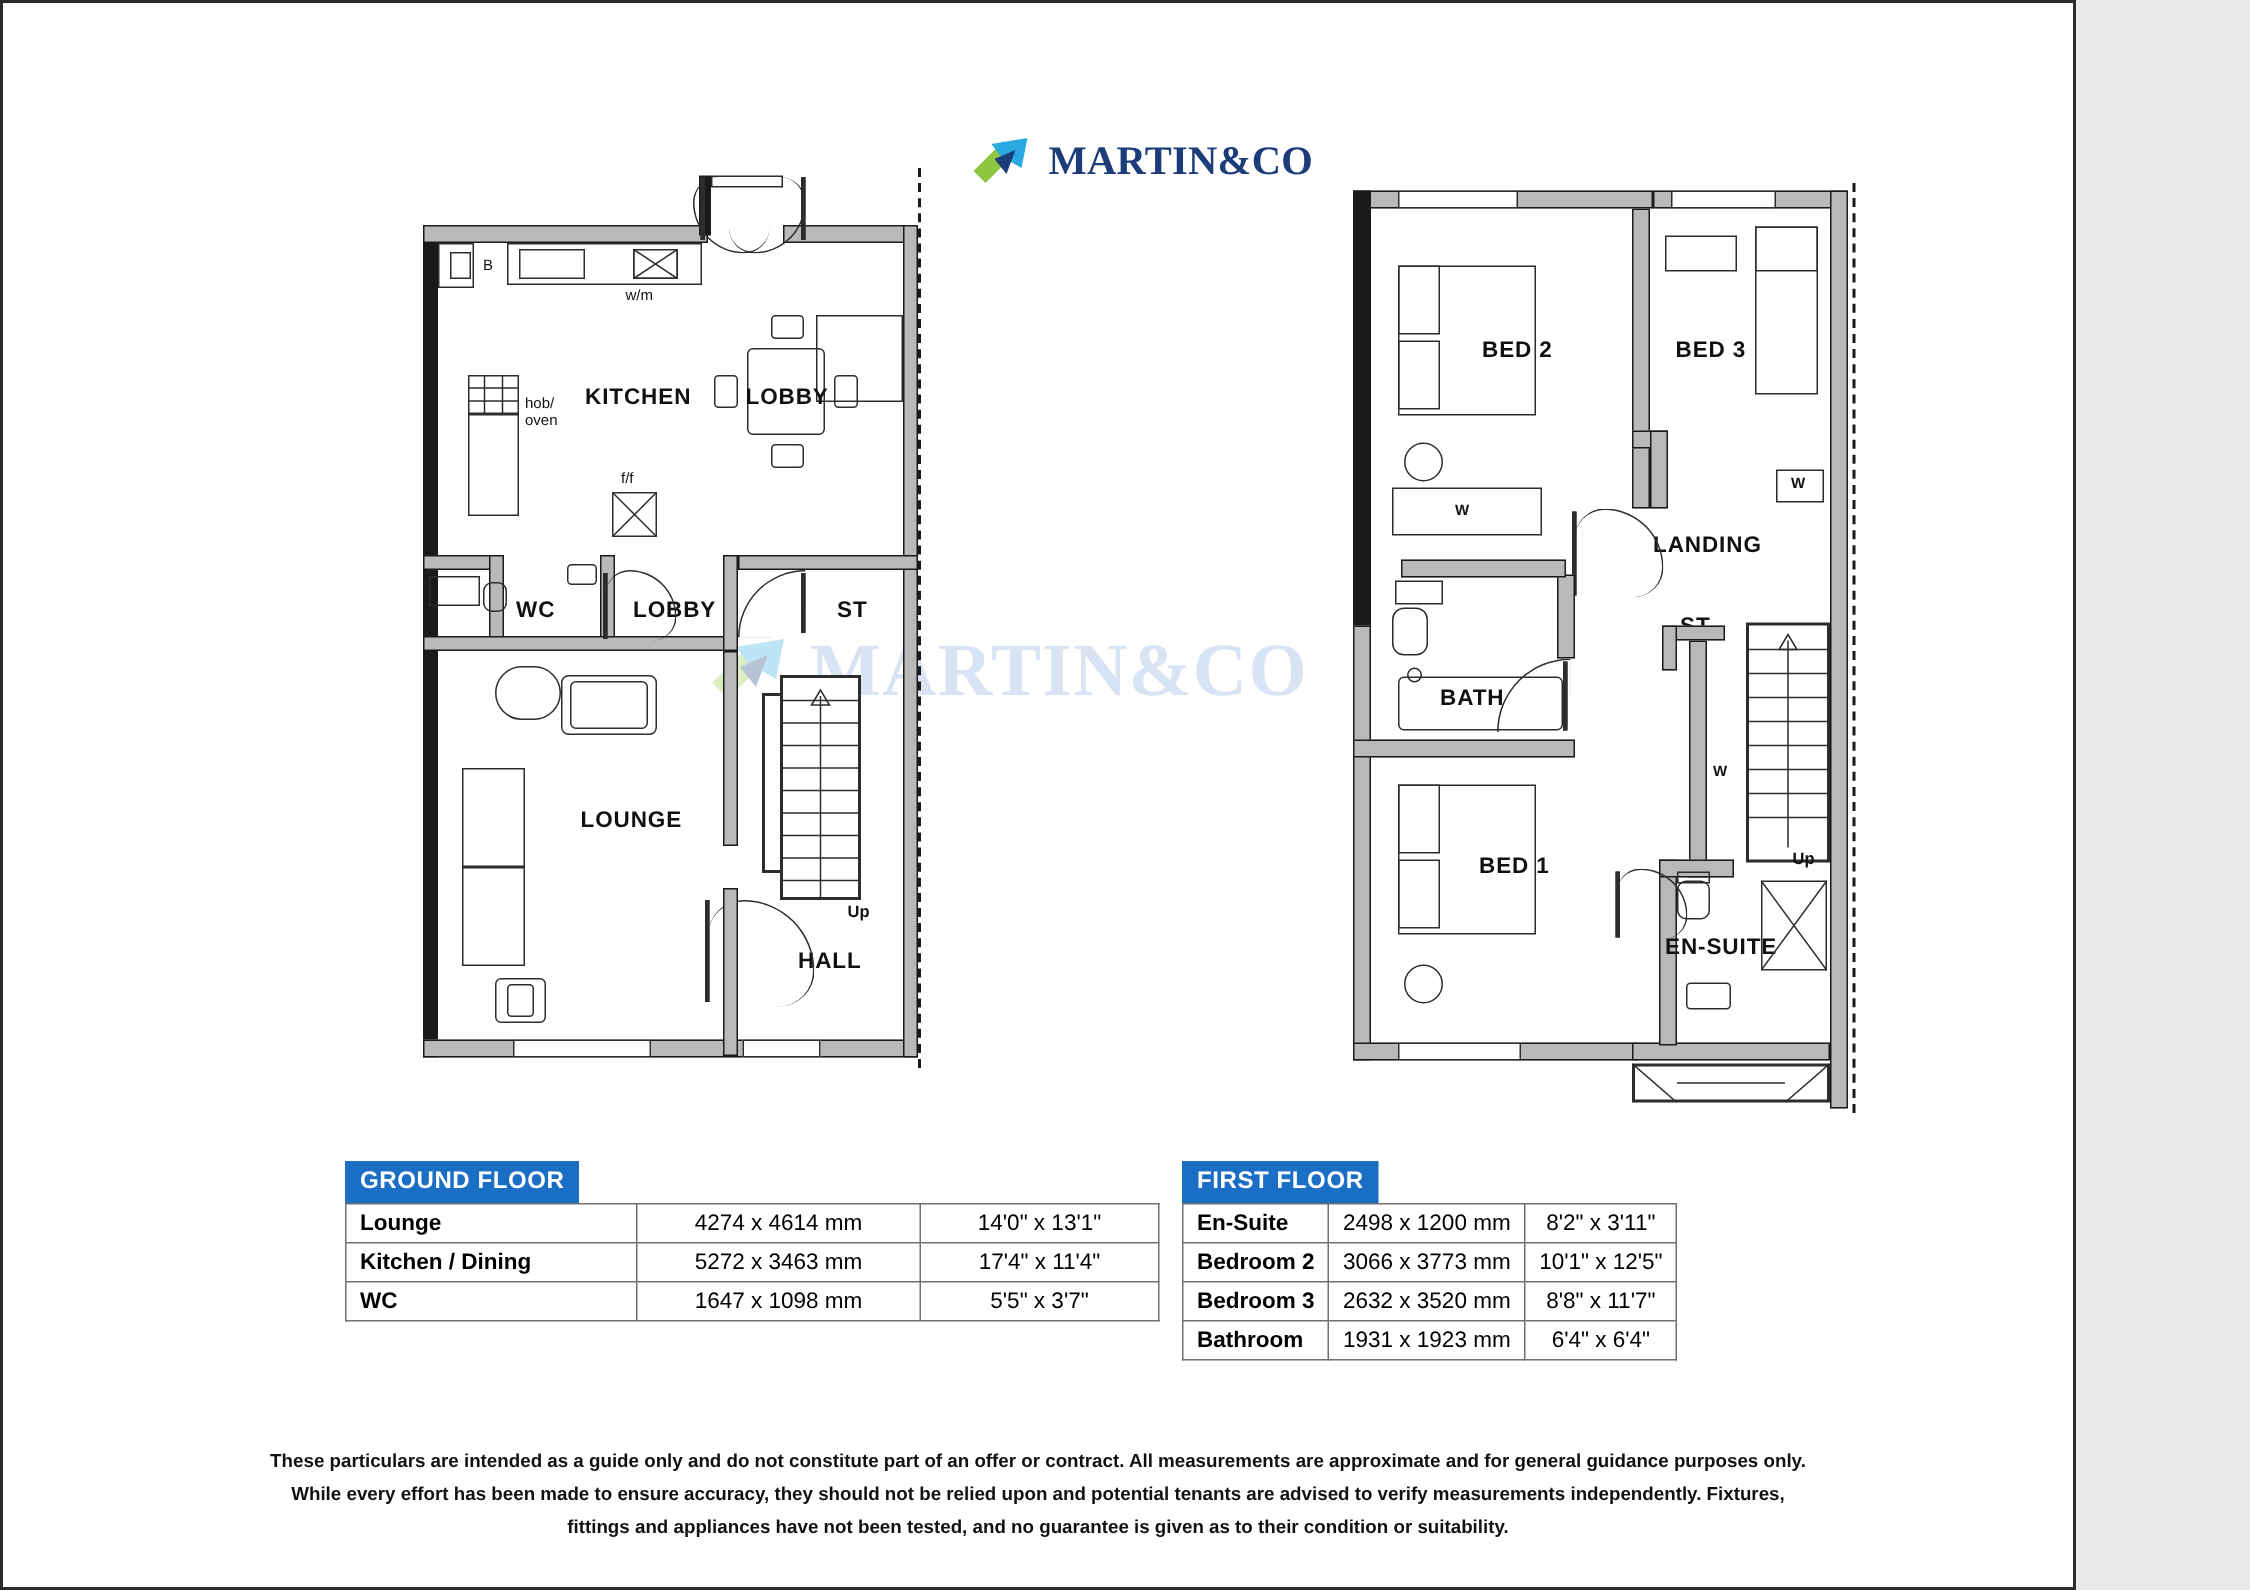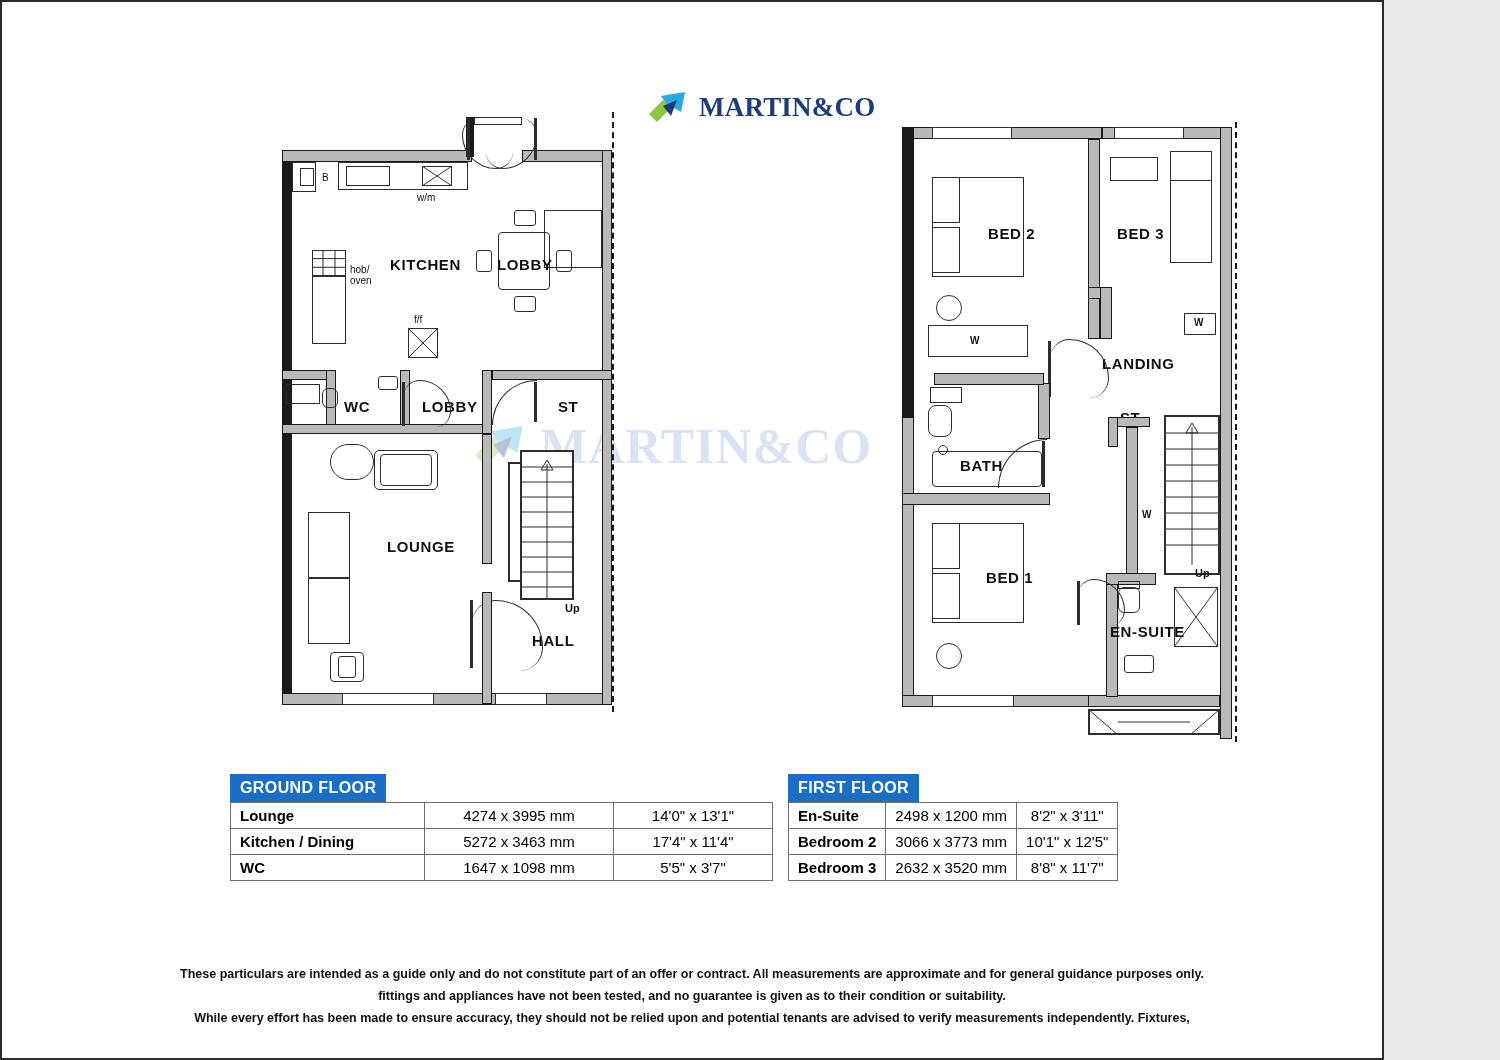--- a/index.html
+++ b/index.html
@@ -296,21 +296,21 @@
       <line x1="30" y1="13" x2="102" y2="13" stroke="#2d2d2d"></line>
     </svg>
   </div>
 
   <div class="tbl" style="left:228px;top:772px;">
     <div class="hdr">GROUND FLOOR</div>
     <table>
       <tbody>
           <tr>
         <td class="name" style="width:175px;">Lounge</td>
-        <td class="mm" style="width:170px;">4274 x 3995 mm</td>
+        <td class="mm" style="width:170px;">4274 x 4614 mm</td>
         <td class="ft" style="width:140px;">14'0" x 13'1"</td>
       </tr>
       <tr>
         <td class="name">Kitchen / Dining</td>
         <td class="mm">5272 x 3463 mm</td>
         <td class="ft">17'4" x 11'4"</td>
       </tr>
       <tr>
         <td class="name">WC</td>
         <td class="mm">1647 x 1098 mm</td>
@@ -332,23 +332,28 @@
       <tr>
         <td class="name">Bedroom 2</td>
         <td class="mm">3066 x 3773 mm</td>
         <td class="ft">10'1" x 12'5"</td>
       </tr>
       <tr>
         <td class="name">Bedroom 3</td>
         <td class="mm">2632 x 3520 mm</td>
         <td class="ft">8'8" x 11'7"</td>
       </tr>
+      <tr>
+        <td class="name">Bathroom</td>
+        <td class="mm">1931 x 1923 mm</td>
+        <td class="ft">6'4" x 6'4"</td>
+      </tr>
     </tbody>
       </table>
   </div>
 
   <div class="abs" id="disclaimer">
     <div>These particulars are intended as a guide only and do not constitute part of an offer or contract. All measurements are approximate and for general guidance purposes only.</div>
+    <div>While every effort has been made to ensure accuracy, they should not be relied upon and potential tenants are advised to verify measurements independently. Fixtures,</div>
     <div>fittings and appliances have not been tested, and no guarantee is given as to their condition or suitability.</div>
-    <div>While every effort has been made to ensure accuracy, they should not be relied upon and potential tenants are advised to verify measurements independently. Fixtures,</div>
   </div>
 
 </div>
 
 </body></html>

